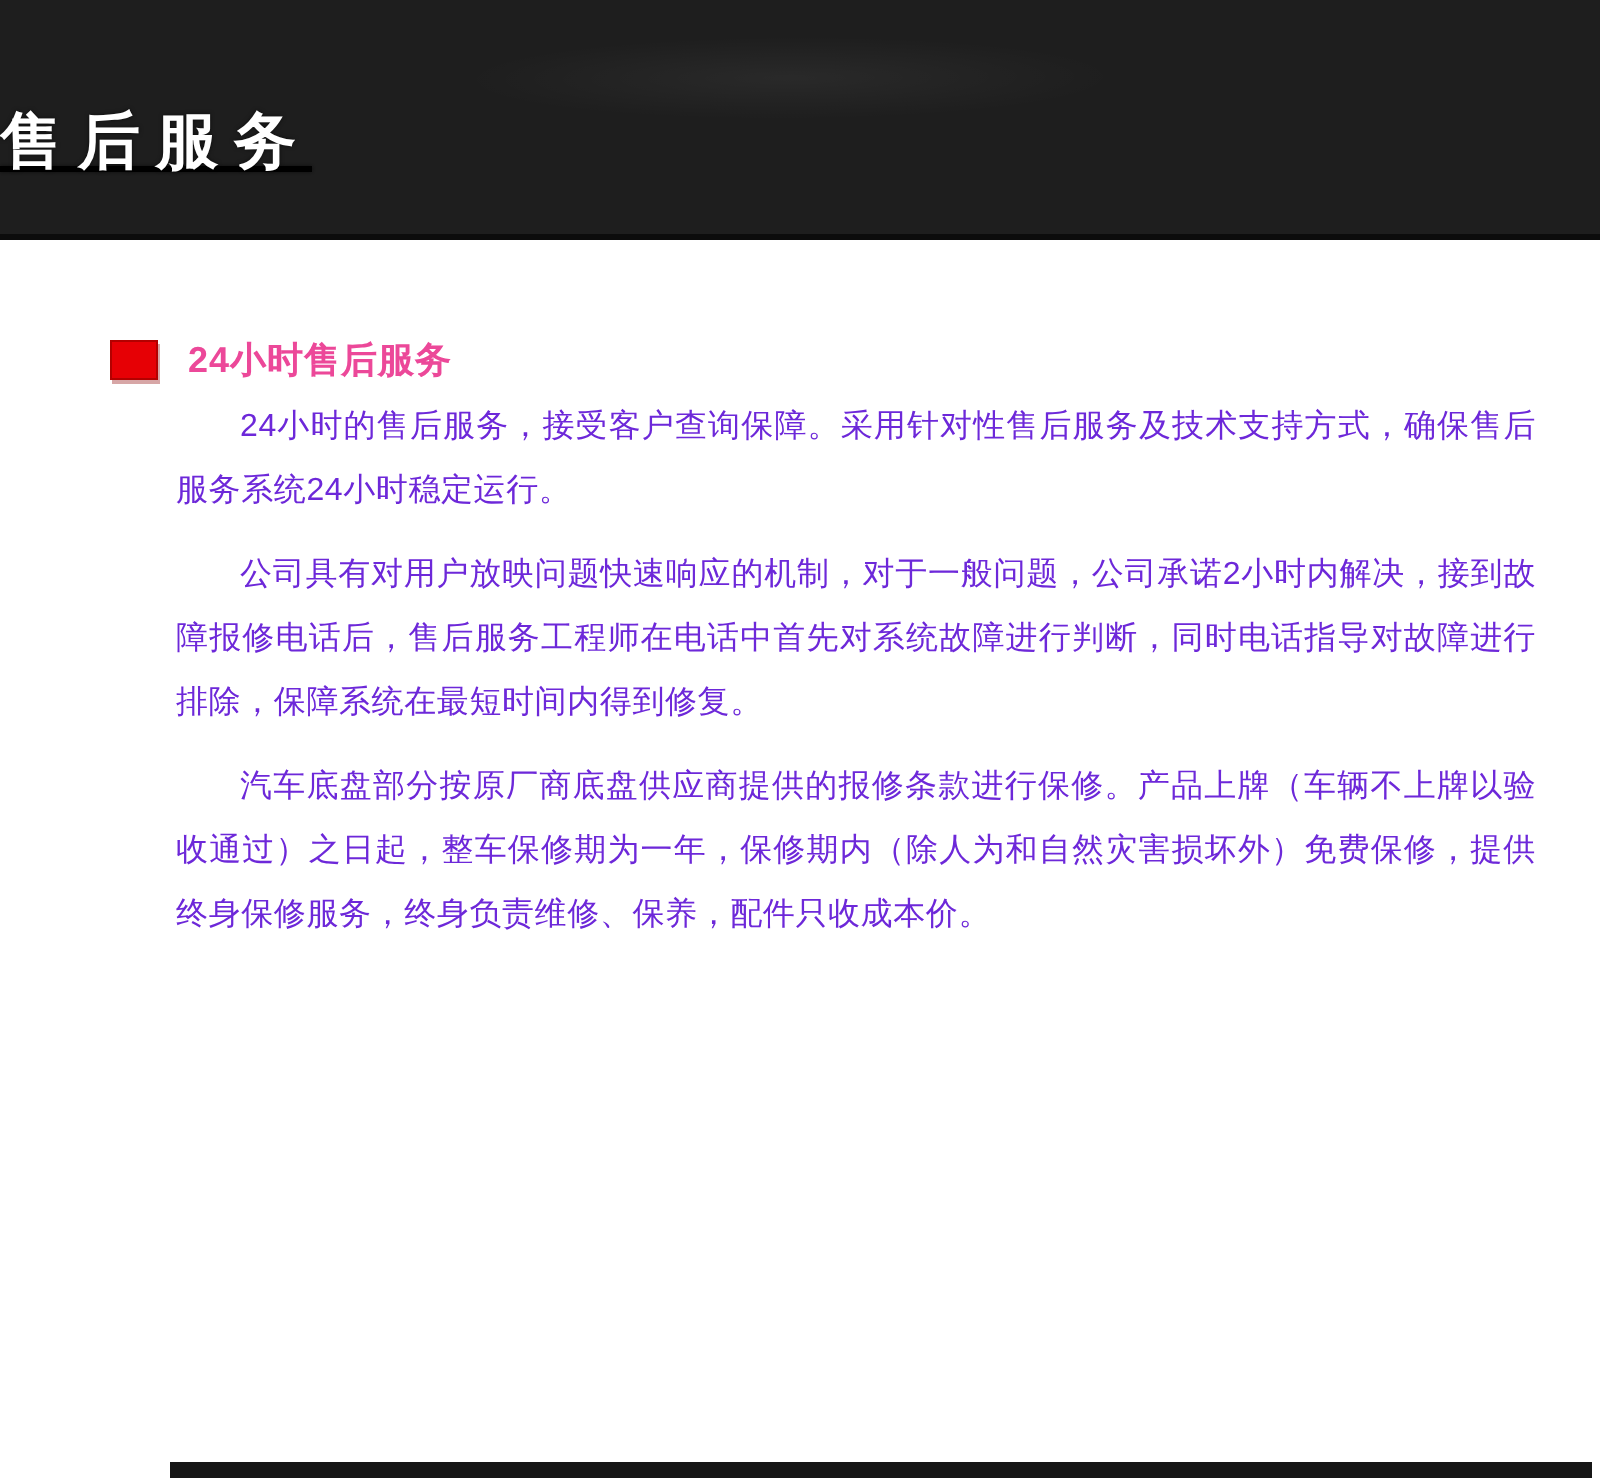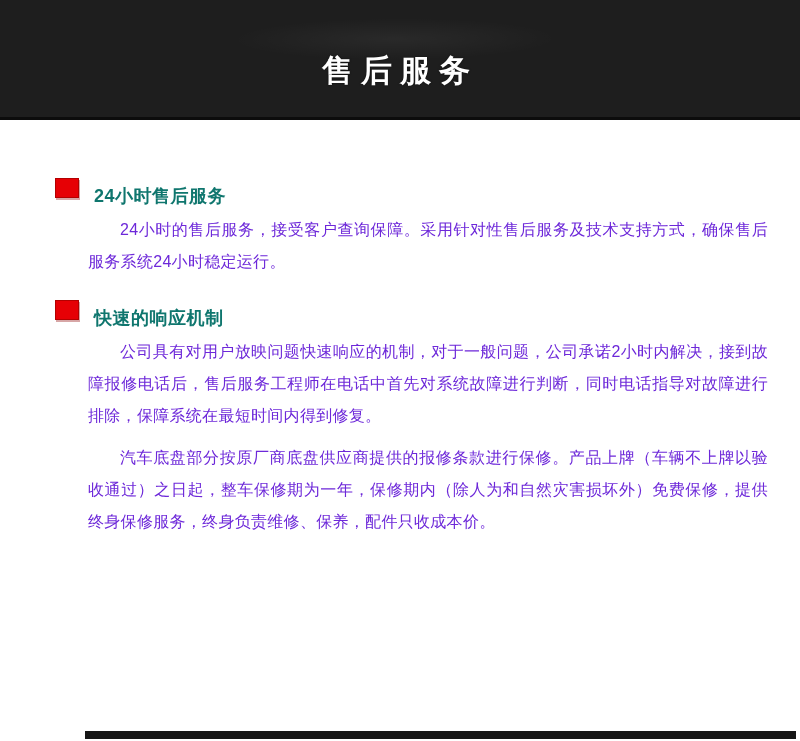--- a/index.html
+++ b/index.html
@@ -13,23 +13,24 @@
   }
 
   
   .header {
     position: relative;
     height: 120px;
     background: #1e1e1e;
     border-bottom: 3px solid #0c0c0c;
     display: flex;
     align-items: center;
-    justify-content: center;
+    justify-content: flex-start;
     box-sizing: border-box;
     padding-top: 24px;
+    text-decoration: underline;
   }
   .header .watermark {
     position: absolute;
     top: 18px; left: 230px;
     width: 330px; height: 42px;
     background: radial-gradient(ellipse at center, rgba(255,255,255,0.05), rgba(255,255,255,0) 70%);
     transform: skewX(-18deg);
     pointer-events: none;
   }
   .page-title {
@@ -53,24 +54,24 @@
   }
   .bullet {
     width: 22px;
     height: 18px;
     background: #e60005;
     border: 1px solid #b30000;
     box-shadow: 1px 2px 0 rgba(140, 0, 0, 0.35);
     flex: 0 0 auto;
   }
   .section-heading {
-    margin: 16px 0 0 15px;
+    margin: 0 0 0 15px;
     font-size: 18px;
     font-weight: bold;
-    color: #0f766e;
+    color: #ec4899;
     letter-spacing: 0.5px;
   }
   .section p {
     margin: 0;
     padding-left: 33px;
     font-size: 16px;
     color: #6d28d9;
     line-height: 32px;
     text-align: justify;
     text-indent: 2em;
@@ -102,24 +103,20 @@
       <span class="bullet"></span>
       <h2 class="section-heading">24小时售后服务</h2>
     </div>
     <p>24小时的售后服务，接受客户查询保障。采用针对性售后服务及技术支持方式，确保售后服务系统24小时稳定运行。</p>
   </div>
 
   <div class="section">
   </div>
 
   <div class="section">
-    <div class="section-head">
-      <span class="bullet"></span>
-      <h2 class="section-heading">快速的响应机制</h2>
-    </div>
     <p>公司具有对用户放映问题快速响应的机制，对于一般问题，公司承诺2小时内解决，接到故障报修电话后，售后服务工程师在电话中首先对系统故障进行判断，同时电话指导对故障进行排除，保障系统在最短时间内得到修复。</p>
   </div>
 
   <div class="section">
     <p>汽车底盘部分按原厂商底盘供应商提供的报修条款进行保修。产品上牌（车辆不上牌以验收通过）之日起，整车保修期为一年，保修期内（除人为和自然灾害损坏外）免费保修，提供终身保修服务，终身负责维修、保养，配件只收成本价。</p>
   </div>
 
 </div>
 
 <div class="footer-rule"></div>

